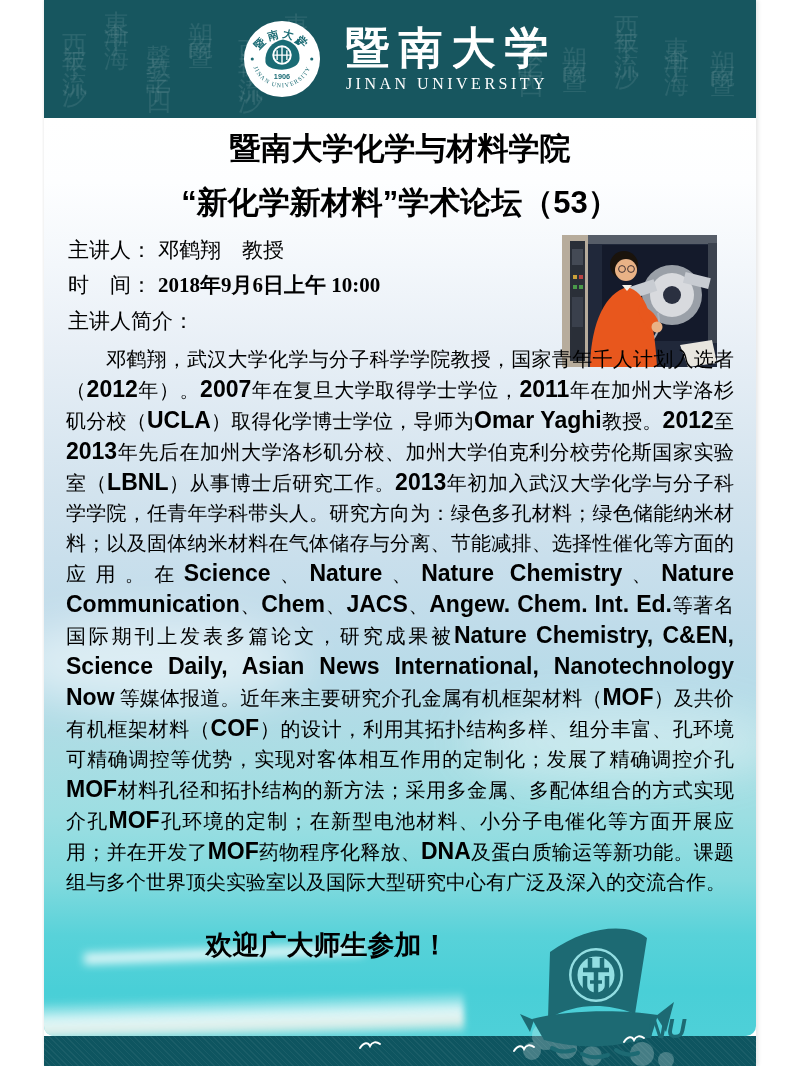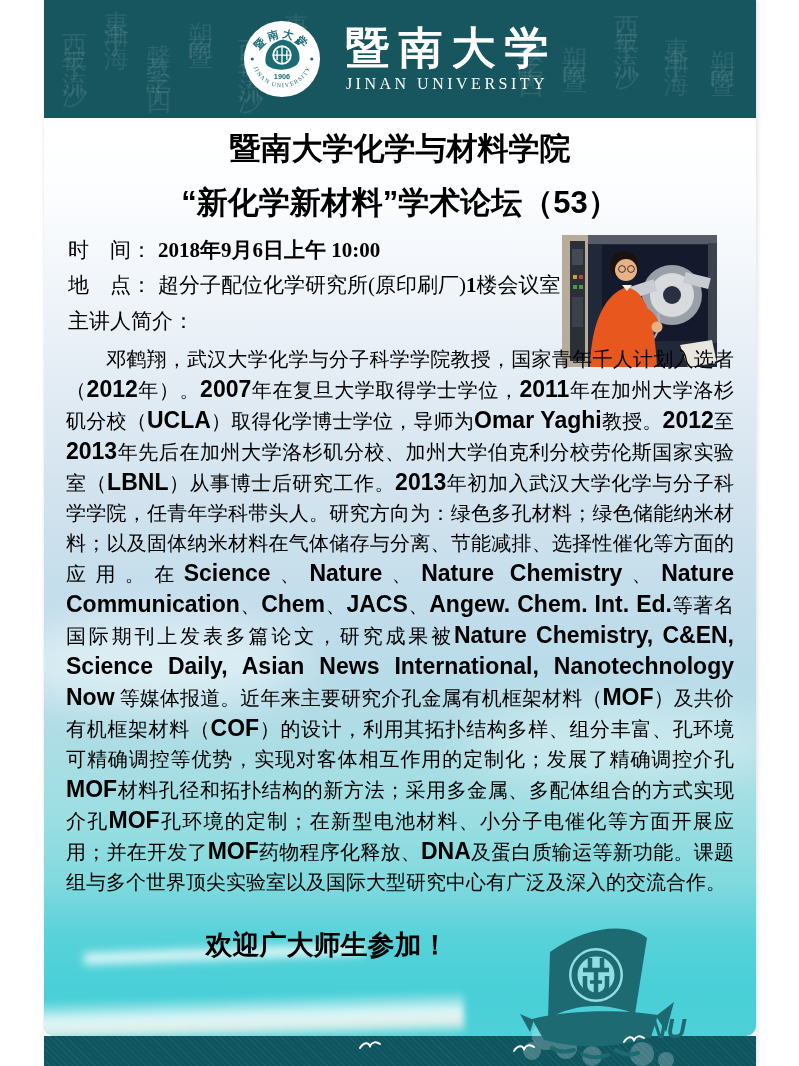--- a/index.html
+++ b/index.html
@@ -158,24 +158,24 @@
     <div class="cloud cloud1"></div>
     <div class="cloud cloud2"></div>
     <div class="foam1"></div>
     <div class="beach"></div>
 
     <h1 class="title1">暨南大学化学与材料学院</h1>
     <h2 class="title2">“新化学新材料”学术论坛（53）</h2>
 
     <section class="details">
       <div class="drow">
-        <span class="dlabel">时　间：</span><span class="dvalue"><span class="seg-b">2018年9月6日上午 10:00</span></span>
+        <span class="dlabel">主讲人：</span><span class="dvalue"><span>邓鹤翔　教授</span></span>
       </div>
       <div class="drow">
-        <span class="dlabel">地　点：</span><span class="dvalue"><span>超分子配位化学研究所(原印刷厂)</span><span class="seg-b">1</span><span>楼会议室</span></span>
+        <span class="dlabel">时　间：</span><span class="dvalue"><span class="seg-b">2018年9月6日上午 10:00</span></span>
       </div>
       <div class="drow bio-label">主讲人简介：</div>
 
       <svg class="photo" viewBox="0 0 155 132">
         <rect x="0" y="0" width="155" height="132" fill="#20283a"></rect>
         <rect x="26" y="0" width="129" height="9" fill="#565d68"></rect>
         <rect x="0" y="0" width="26" height="132" fill="#b7ac9c"></rect>
         <rect x="8" y="6" width="15" height="120" fill="#2a2f38"></rect>
         <rect x="10" y="14" width="11" height="16" fill="#444a55"></rect>
         <rect x="11" y="40" width="4" height="4" fill="#c9a13a"></rect>

